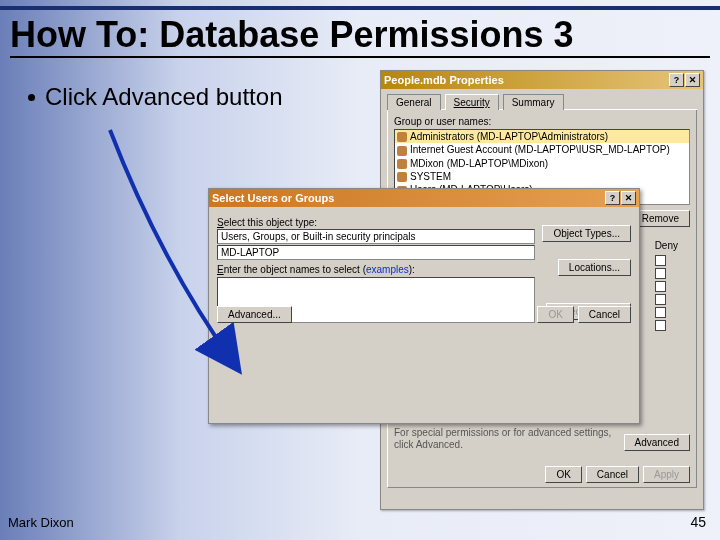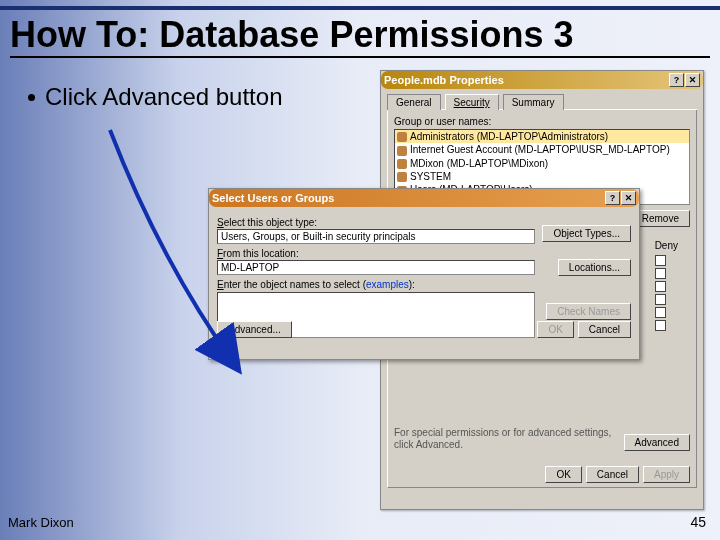--- a/index.html
+++ b/index.html
@@ -84,21 +84,20 @@
   }
   .titlebar {
     height: 18px;
     background: linear-gradient(to right, #b8860b, #e6c57a);
     color: #fff;
     font-weight: bold;
     font-size: 11px;
     display: flex;
     align-items: center;
     padding: 0 3px;
-    border-radius: 7px;
   }
   .titlebar .tb-title { flex: 1; }
   .tb-btn {
     width: 15px; height: 14px;
     background: #d4d0c8;
     border: 1px solid #fff;
     border-right-color: #444; border-bottom-color: #444;
     font-size: 9px;
     color: #000;
     display: inline-flex;
@@ -214,21 +213,21 @@
     gap: 4px;
   }
   .bottom-btns .wbtn.disabled { color: #999; }
 
   
   .select-dlg {
     position: absolute;
     top: 188px;
     left: 208px;
     width: 432px;
-    height: 172px;
+    height: 236px;
     background: #d4d0c8;
     border: 1px solid #888;
     box-shadow: 2px 2px 4px rgba(0,0,0,.4);
     font-size: 10px;
     font-family: Tahoma, Arial, sans-serif;
   }
   .select-dlg .titlebar {
     background: linear-gradient(to right, #cc7722, #e6a050);
   }
   .sel-body { padding: 6px 8px; position: relative; }
@@ -328,21 +327,20 @@
     <span class="tb-title">Select Users or Groups</span>
     <span class="tb-btn">?</span>
     <span class="tb-btn">✕</span>
   </div>
   <div class="sel-body">
 
     <div class="fld-label"><u>S</u>elect this object type:</div>
     <div class="fld-value">Users, Groups, or Built-in security principals</div>
     <button class="wbtn side-btn" style="top:18px">Object Types...</button>
 
-    <div class="fld-label"><u>F</u>rom this location:</div>
     <div class="fld-value">MD-LAPTOP</div>
     <button class="wbtn side-btn" style="top:52px">Locations...</button>
 
     <div class="fld-label">
       <u>E</u>nter the object names to select (<span class="link">examples</span>):
     </div>
     <div class="big-input"></div>
     <button class="wbtn side-btn" style="top:96px;color:#999">Check Names</button>
 
     <div class="sel-bottom">

